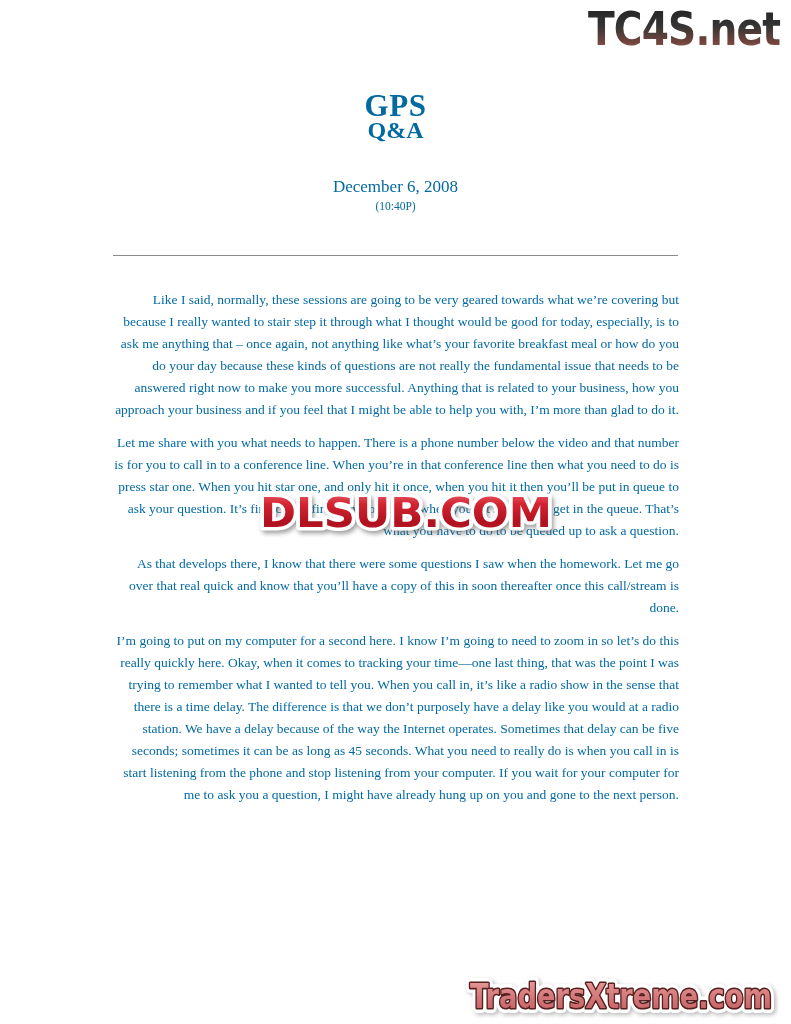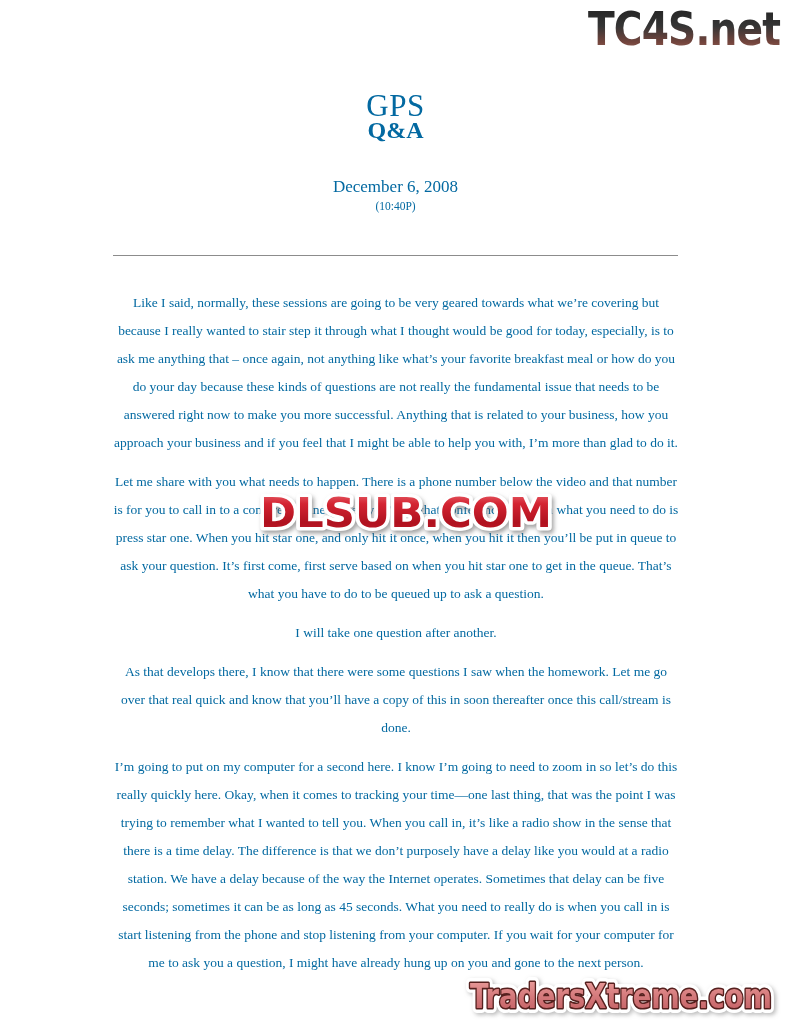--- a/index.html
+++ b/index.html
@@ -10,30 +10,30 @@
     overflow:hidden;
     font-family:"Liberation Serif", serif;
     color:#0369a1;
   }
 
   
   .top-logo{position:absolute;top:0px;right:3px;}
 
   
   .title-block{position:absolute;left:113px;width:565px;top:0;text-align:center;}
-  .doc-title{position:absolute;top:88px;left:0;right:0;font-size:31px;font-weight:normal;letter-spacing:.5px;}
+  .doc-title{position:absolute;top:88px;left:0;right:0;font-size:31px;font-weight:bold;letter-spacing:.5px;}
   .doc-subtitle{position:absolute;top:117px;left:0;right:0;font-size:24px;font-weight:bold;}
   .doc-date{position:absolute;top:177px;left:0;right:0;font-size:17px;}
   .doc-time{position:absolute;top:200px;left:0;right:0;font-size:11.5px;}
 
   .divider{position:absolute;top:255px;left:113px;width:565px;border-top:1px solid #8c8c8c;height:0;}
 
   
   .body-text{position:absolute;left:113px;top:289px;width:566px;}
-  .body-text p{margin:0 0 11px 0;font-size:13.5px;line-height:28px;text-align:center;}
+  .body-text p{margin:0 0 11px 0;font-size:13.5px;line-height:22px;text-align:right;}
 
   
   .watermark{position:absolute;left:248px;top:486px;}
   .watermark text{
     font-family:"DejaVu Sans", sans-serif;font-weight:bold;
     paint-order:stroke;stroke:#ffffff;stroke-width:7px;stroke-linejoin:round;
   }
   .watermark{filter:drop-shadow(2px 3px 2px rgba(90,90,90,.55));}
 
   
@@ -66,21 +66,20 @@
     <div class="doc-subtitle">Q&amp;A</div>
     <div class="doc-date">December 6, 2008</div>
     <div class="doc-time">(10:40P)</div>
   </div>
 
   <div class="divider"></div>
 
   <div class="body-text">
     <p>Like I said, normally, these sessions are going to be very geared towards what we’re covering but because I really wanted to stair step it through what I thought would be good for today, especially, is to ask me anything that – once again, not anything like what’s your favorite breakfast meal or how do you do your day because these kinds of questions are not really the fundamental issue that needs to be answered right now to make you more successful. Anything that is related to your business, how you approach your business and if you feel that I might be able to help you with, I’m more than glad to do it.</p>
     <p>Let me share with you what needs to happen. There is a phone number below the video and that number is for you to call in to a conference line. When you’re in that conference line then what you need to do is press star one. When you hit star one, and only hit it once, when you hit it then you’ll be put in queue to ask your question. It’s first come, first serve based on when you hit star one to get in the queue. That’s what you have to do to be queued up to ask a question.</p>
-    <p>I will take one question after another.</p>
     <p>As that develops there, I know that there were some questions I saw when the homework. Let me go over that real quick and know that you’ll have a copy of this in soon thereafter once this call/stream is done.</p>
     <p>I’m going to put on my computer for a second here. I know I’m going to need to zoom in so let’s do this really quickly here. Okay, when it comes to tracking your time—one last thing, that was the point I was trying to remember what I wanted to tell you. When you call in, it’s like a radio show in the sense that there is a time delay. The difference is that we don’t purposely have a delay like you would at a radio station. We have a delay because of the way the Internet operates. Sometimes that delay can be five seconds; sometimes it can be as long as 45 seconds. What you need to really do is when you call in is start listening from the phone and stop listening from your computer. If you wait for your computer for me to ask you a question, I might have already hung up on you and gone to the next person.</p>
   </div>
 
   <svg class="watermark" width="316" height="54" viewBox="0 0 316 54" aria-hidden="true">
     <defs>
       <linearGradient id="wm-grad" x1="0" y1="0" x2="0" y2="1">
         <stop offset="0%" stop-color="#ea6d75"></stop>
         <stop offset="30%" stop-color="#d42432"></stop>
         <stop offset="70%" stop-color="#b0121f"></stop>

